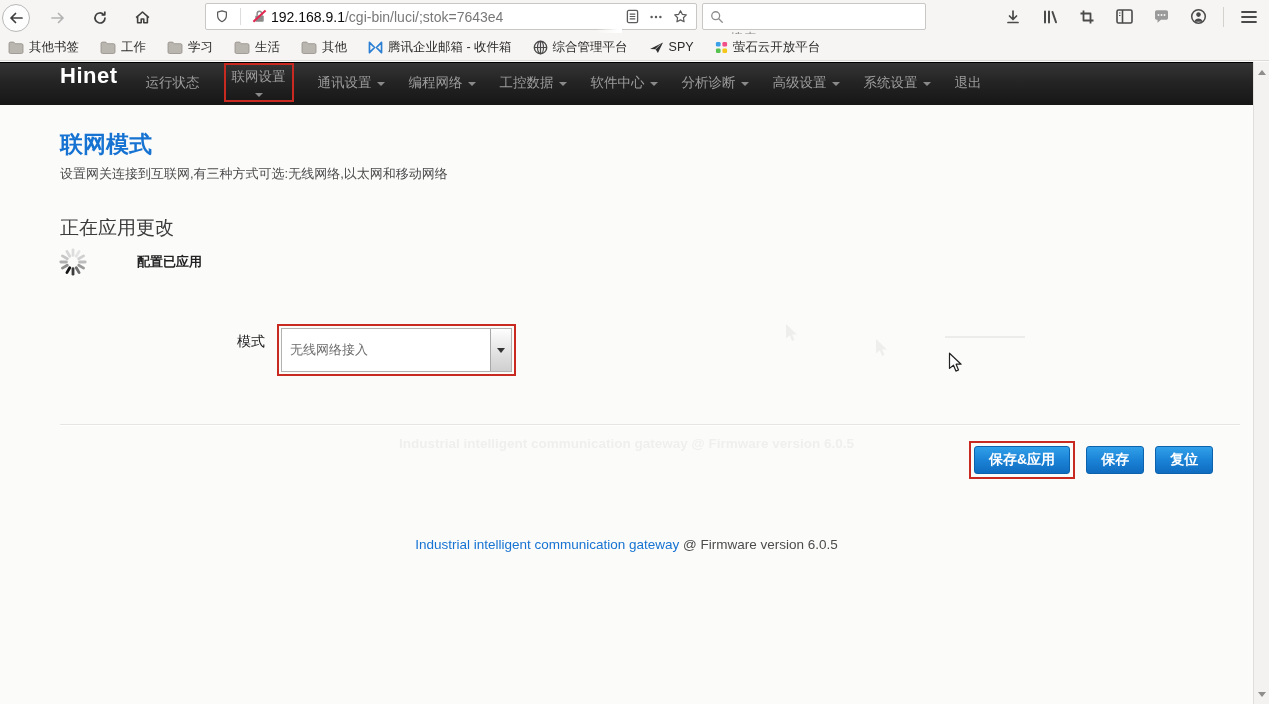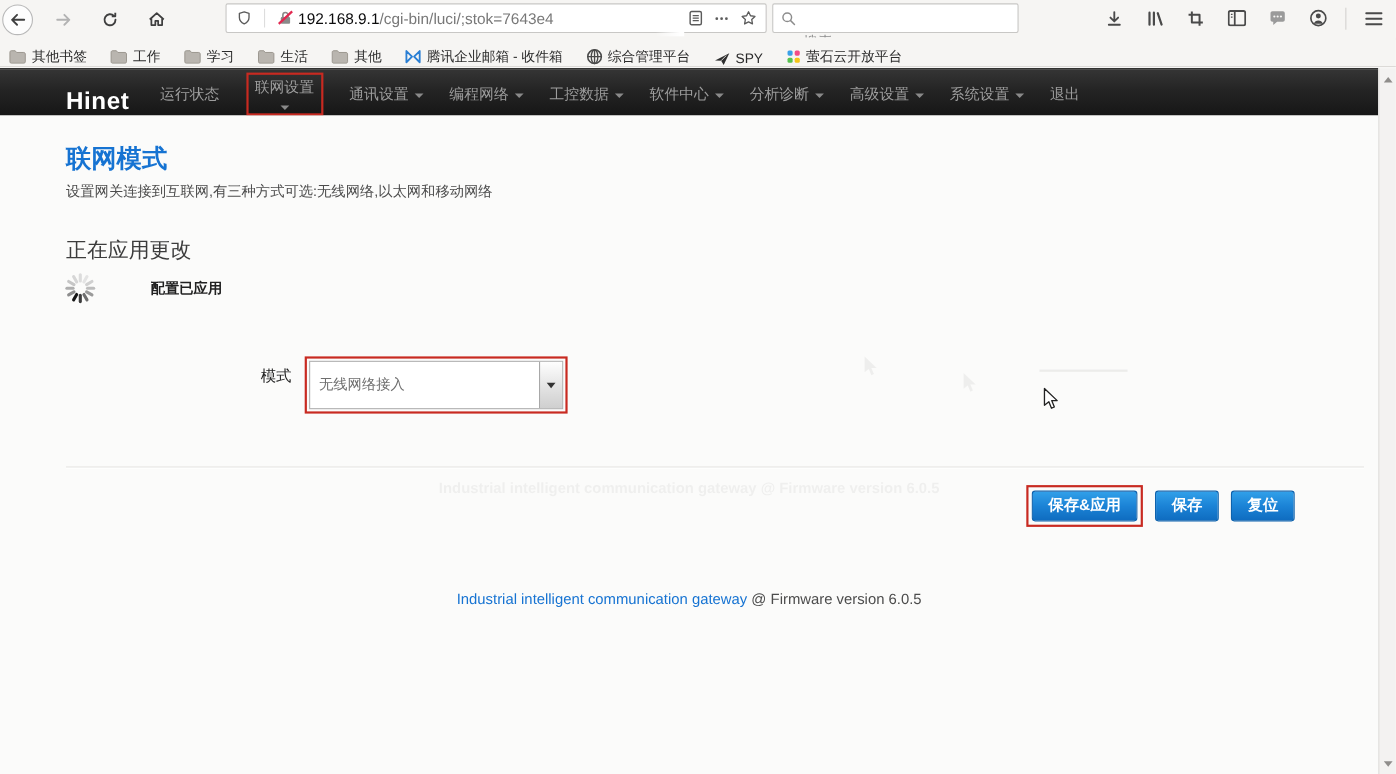--- a/index.html
+++ b/index.html
@@ -48,30 +48,30 @@
 
   .tool-icons { position:absolute; right:8px; top:0; height:33px;
     display:flex; align-items:center; gap:13px; }
   .tool-icons .tb-btn { width:24px; }
   .tools-sep { width:1px; height:20px; background:#d4d2cf; }
 
   
   .bookmarks {
     position:absolute; left:0; top:34px; width:1269px; height:27px;
     background:#f6f5f3; border-bottom:1px solid #dcdad7;
-    display:flex; align-items:flex-end; gap:21px; padding-left:8px;
+    display:flex; align-items:center; gap:21px; padding-left:8px;
   }
   .bm { display:flex; align-items:center; gap:5px; font-size:12.5px; color:#2b2b2b; white-space:nowrap; }
 
   
   .navbar {
     position:absolute; left:0; top:62px; width:1253px; height:43px;
     background:linear-gradient(180deg,#353535 0%,#242424 45%,#161616 100%);
     border-top:1px solid #000;
-    display:flex; align-items:flex-end;
+    display:flex; align-items:flex-start;
   }
   .brand { color:#fff; font-size:22px; font-weight:bold; letter-spacing:0.5px;
     margin-left:60px; margin-right:28px; }
   .nav-items { display:flex; align-items:center; gap:24px; }
   .nav-item { color:#9d9d9d; font-size:13.5px; display:flex; align-items:center; gap:5px;
     cursor:pointer; white-space:nowrap; }
   .caret { width:0; height:0; border-left:4px solid transparent; border-right:4px solid transparent;
     border-top:4px solid #8a8a8a; margin-top:2px; }
   .nav-hl { border:2px solid #c82a21; padding:3px 6px;flex-direction:column; }
 
@@ -104,21 +104,21 @@
   .ghost-cursor { position:absolute; opacity:0.07; }
 
   .btn-row { position:absolute; left:933px; top:336px; display:flex; align-items:center; gap:11px; }
   .blue-btn {
     height:28px; padding:0 14px; font-size:14px; font-weight:bold; color:#fff;
     background:linear-gradient(180deg,#31a0e9 0%,#1b83d6 50%,#0f6cc0 100%);
     border:1px solid #0d62ad; border-radius:3px;
     display:flex; align-items:center; justify-content:center; cursor:pointer;
     font-family:inherit; white-space:nowrap;
   }
-  .btn-redbox { border:2px solid #c82a21; padding:3px; }
+  .btn-redbox { border:2px solid #c82a21; padding:3px;margin-left:36px; }
 
   .footer { position:absolute; left:0; top:432px; width:1253px; text-align:center; font-size:13.5px; }
   .footer-link { color:#1673d2; text-decoration:none; }
   .footer-suffix { color:#4c4c4c; }
 
   .cursor { position:absolute; left:948px; top:247px; }
 
   
   .scrollbar { position:absolute; right:0; top:62px; width:16px; height:642px;
     background:#f3f2f1; border-left:1px solid #e0dedc; }

